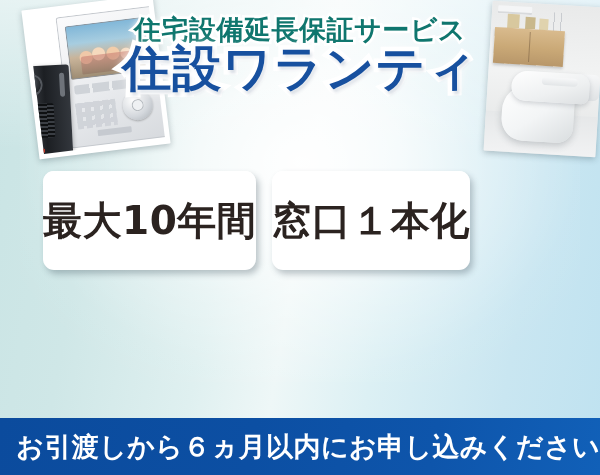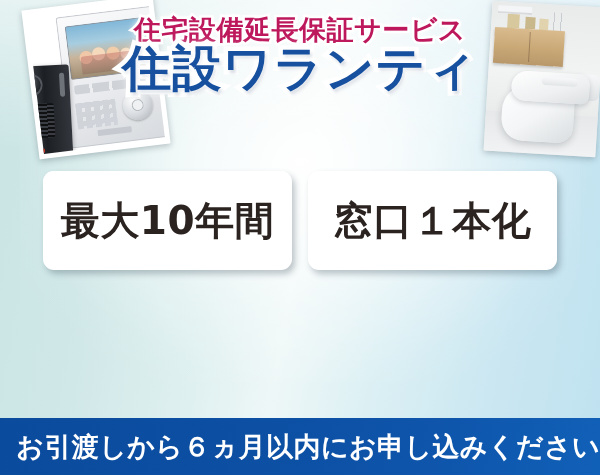--- a/index.html
+++ b/index.html
@@ -278,21 +278,21 @@
     left: 0; right: 0;
     top: 16px;
     text-align: center;
     z-index: 6;
     pointer-events: none;
   }
   .subtitle {
     font-size: 27px;
     font-weight: 700;
     letter-spacing: 0.5px;
-    color: #be185d;
+    color: #0f766e;
     line-height: 1;
     -webkit-text-stroke: 5px #ffffff;
     paint-order: stroke fill;
     text-shadow:
        0 0 6px #ffffff,
        0 0 10px #ffffff;
     white-space: nowrap;
   }
   .maintitle {
     margin-top: 1px;
@@ -310,21 +310,21 @@
     white-space: nowrap;
   }
 
   
   .features {
     position: absolute;
     left: 43px;
     top: 171px;
     width: 514px;
     display: grid;
-    grid-template-columns: 1fr 1fr;
+    grid-template-columns: 1fr 1fr 1fr;
     grid-template-rows: 99px 99px;
     column-gap: 16px;
     row-gap: 20px;
     z-index: 5;
   }
   .feature-card {
     background: #ffffff;
     border-radius: 11px;
     display: flex;
     align-items: center;

